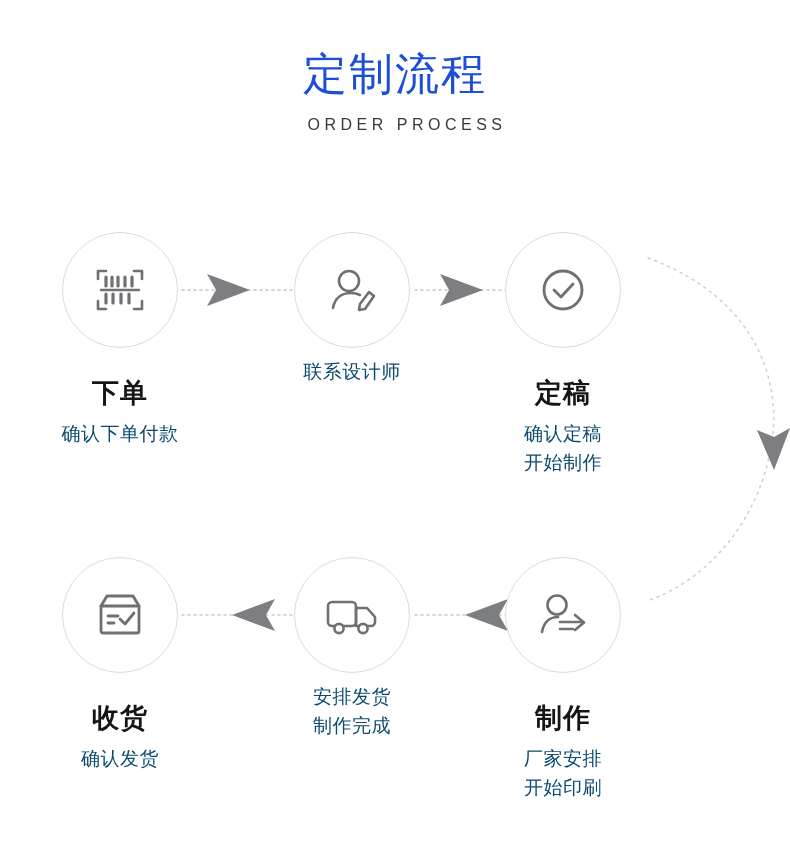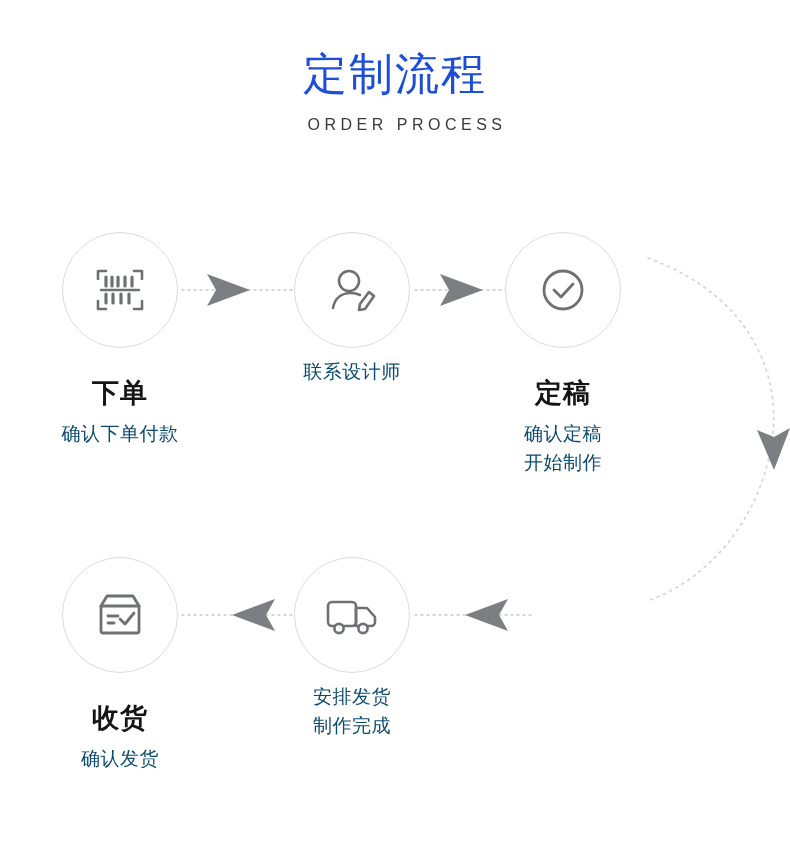--- a/index.html
+++ b/index.html
@@ -195,20 +195,38 @@
         </svg>
       </span>
     </div>
     <p class="step-title">定稿</p>
     <p class="step-desc">
       <span class="line">确认定稿</span>
       <span class="line">开始制作</span>
     </p>
   </div>
 
+  <div class="step row-bot col-3">
+    <div class="circle">
+      <span>
+        <svg width="56" height="56" viewBox="0 0 56 56" fill="none" stroke="#6e7073" stroke-width="2.6" stroke-linecap="round" stroke-linejoin="round">
+          <circle cx="22" cy="18" r="9.5"></circle>
+          <path d="M7 45 C 9 34, 16 30, 23 30"></path>
+          <line x1="25" y1="35" x2="47" y2="35"></line>
+          <line x1="25" y1="42" x2="38" y2="42"></line>
+          <path d="M40 28 L49 35.5 L40 43"></path>
+        </svg>
+      </span>
+    </div>
+    <p class="step-title">制作</p>
+    <p class="step-desc">
+      <span class="line">厂家安排</span>
+      <span class="line">开始印刷</span>
+    </p>
+  </div>
 
   <div class="step row-bot col-2">
     <div class="circle">
       <span>
         <svg width="58" height="58" viewBox="0 0 58 58" fill="none" stroke="#6e7073" stroke-width="2.6" stroke-linecap="round" stroke-linejoin="round">
           <rect x="5" y="16" width="28" height="24" rx="4"></rect>
           <path d="M33 22 L44 22 L52 31 L52 36 C 52 38.2 50.2 40 48 40 L33 40 Z"></path>
           <circle cx="16" cy="42.5" r="4.6" fill="#ffffff"></circle>
           <circle cx="40" cy="42.5" r="4.6" fill="#ffffff"></circle>
         </svg>

